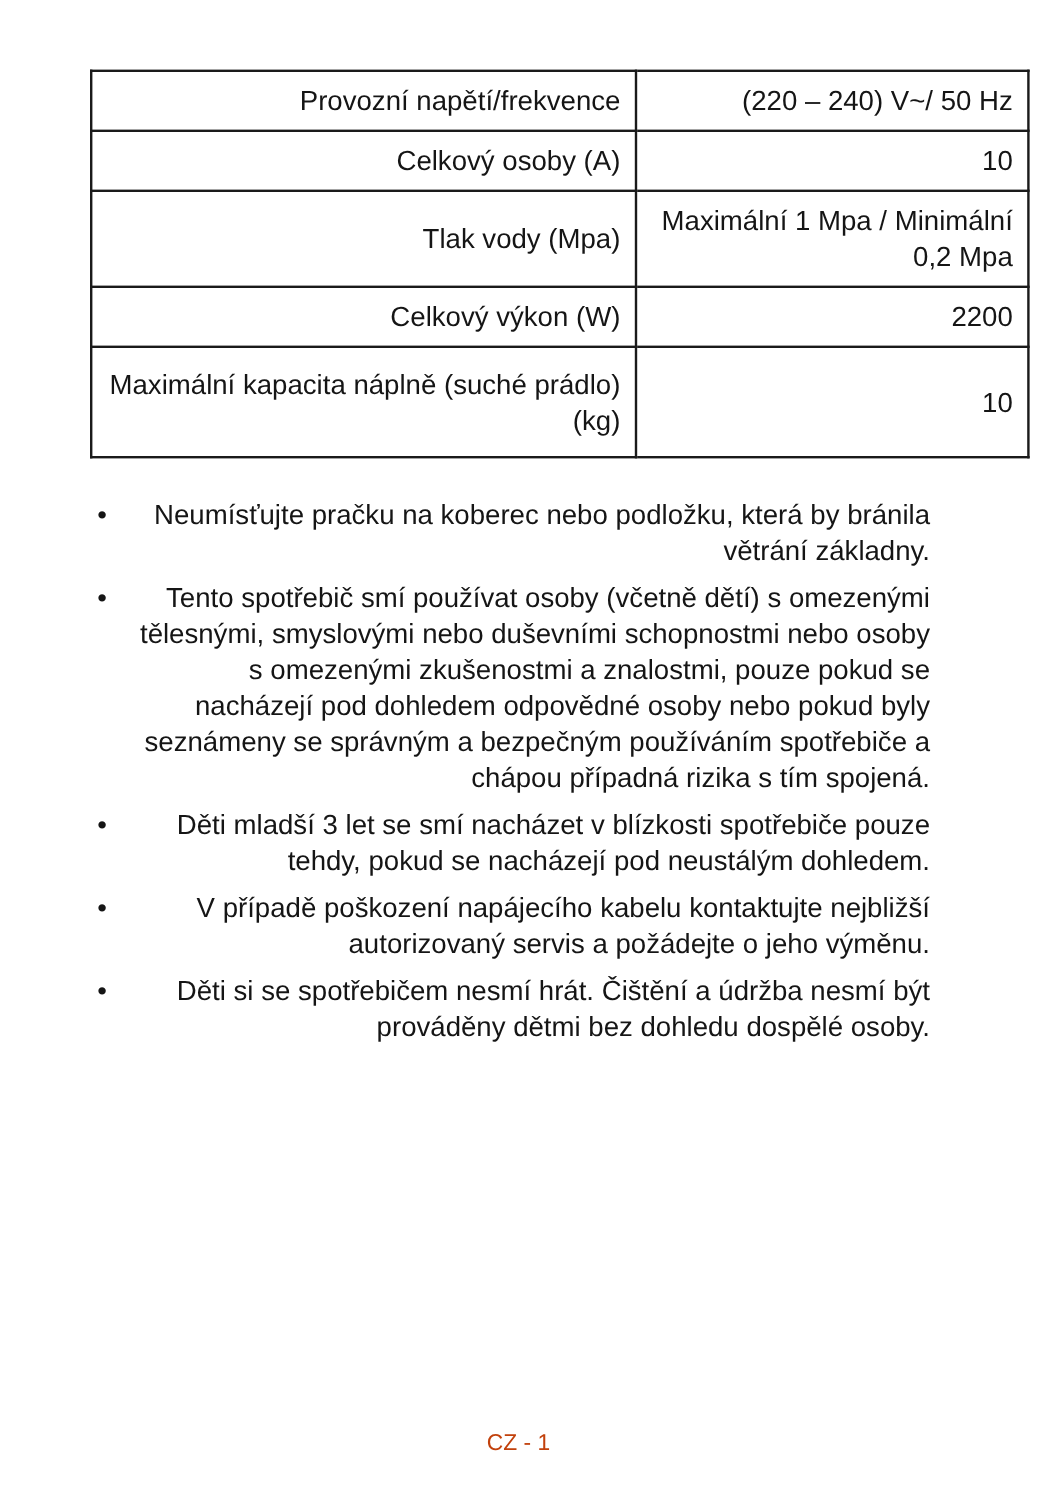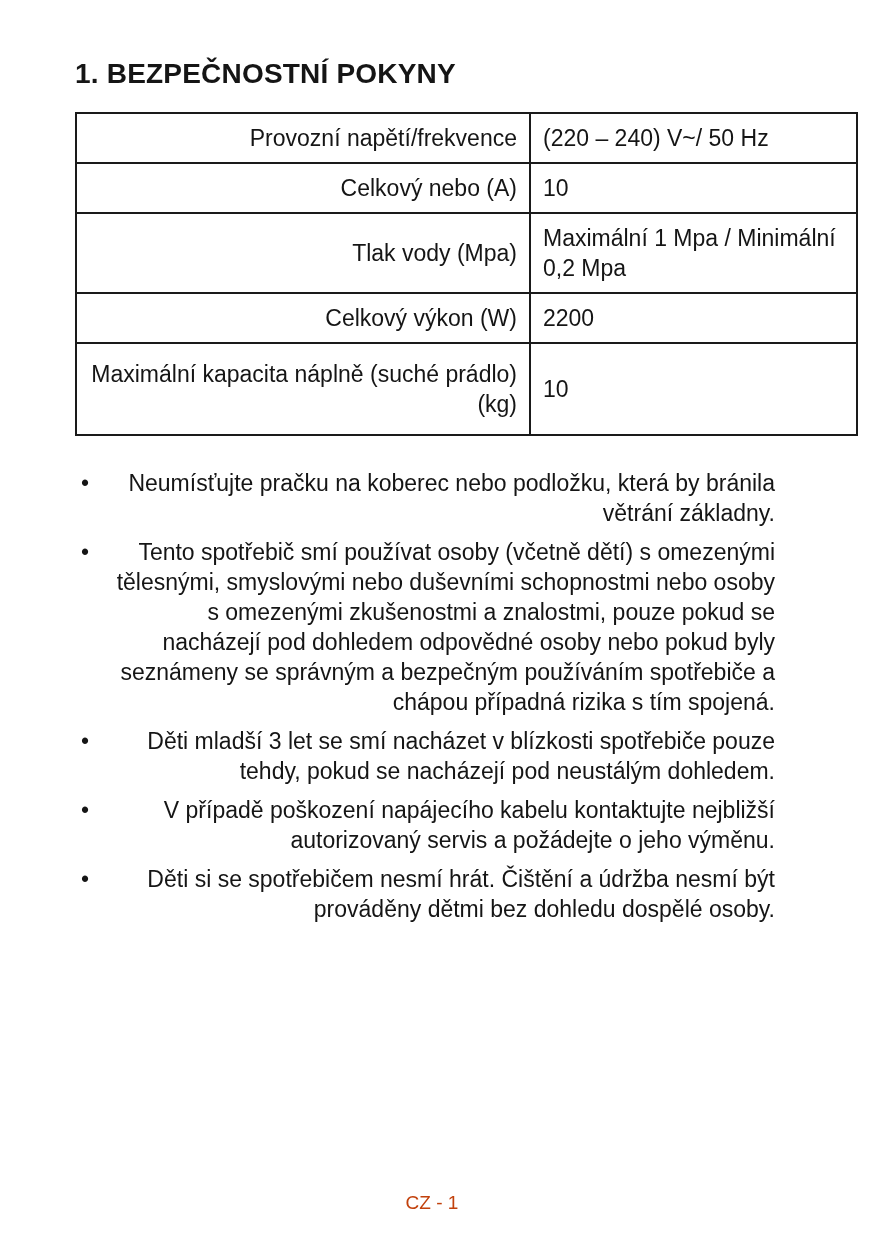--- a/index.html
+++ b/index.html
@@ -35,21 +35,21 @@
   }
   table.spec-table td {
     border: 2px solid #1a1a1a;
     font-size: 23px;
     line-height: 30px;
     padding: 9px 12px;
     vertical-align: middle;
     word-wrap: break-word;
   }
   td.spec-label { width: 428px; text-align: right; }
-  td.spec-value { width: 301px; }
+  td.spec-value { width: 301px; text-align: right; }
   tr.tall td { padding-top: 15px; padding-bottom: 15px; }
 
   ul.bullet-list {
     list-style: none;
     margin: 32px 0 0 0;
     padding: 0;
     width: 700px;
     text-align: right;
   }
   ul.bullet-list li {
@@ -73,30 +73,29 @@
     text-align: center;
     font-size: 19px;
     color: #c2410c;
   }
 </style>
 </head>
 <body>
 
 <div class="page">
 
-  <h1 class="page-title">1. BEZPEČNOSTNÍ POKYNY</h1>
 
   <table class="spec-table">
     <tbody>
       <tr>
         <td class="spec-label">Provozní napětí/frekvence</td>
         <td class="spec-value">(220 – 240) V~/ 50 Hz</td>
       </tr>
       <tr>
-        <td class="spec-label">Celkový nebo (A)</td>
+        <td class="spec-label">Celkový osoby (A)</td>
         <td class="spec-value">10</td>
       </tr>
       <tr>
         <td class="spec-label">Tlak vody (Mpa)</td>
         <td class="spec-value">Maximální 1 Mpa / Minimální 0,2 Mpa</td>
       </tr>
       <tr>
         <td class="spec-label">Celkový výkon (W)</td>
         <td class="spec-value">2200</td>
       </tr>

